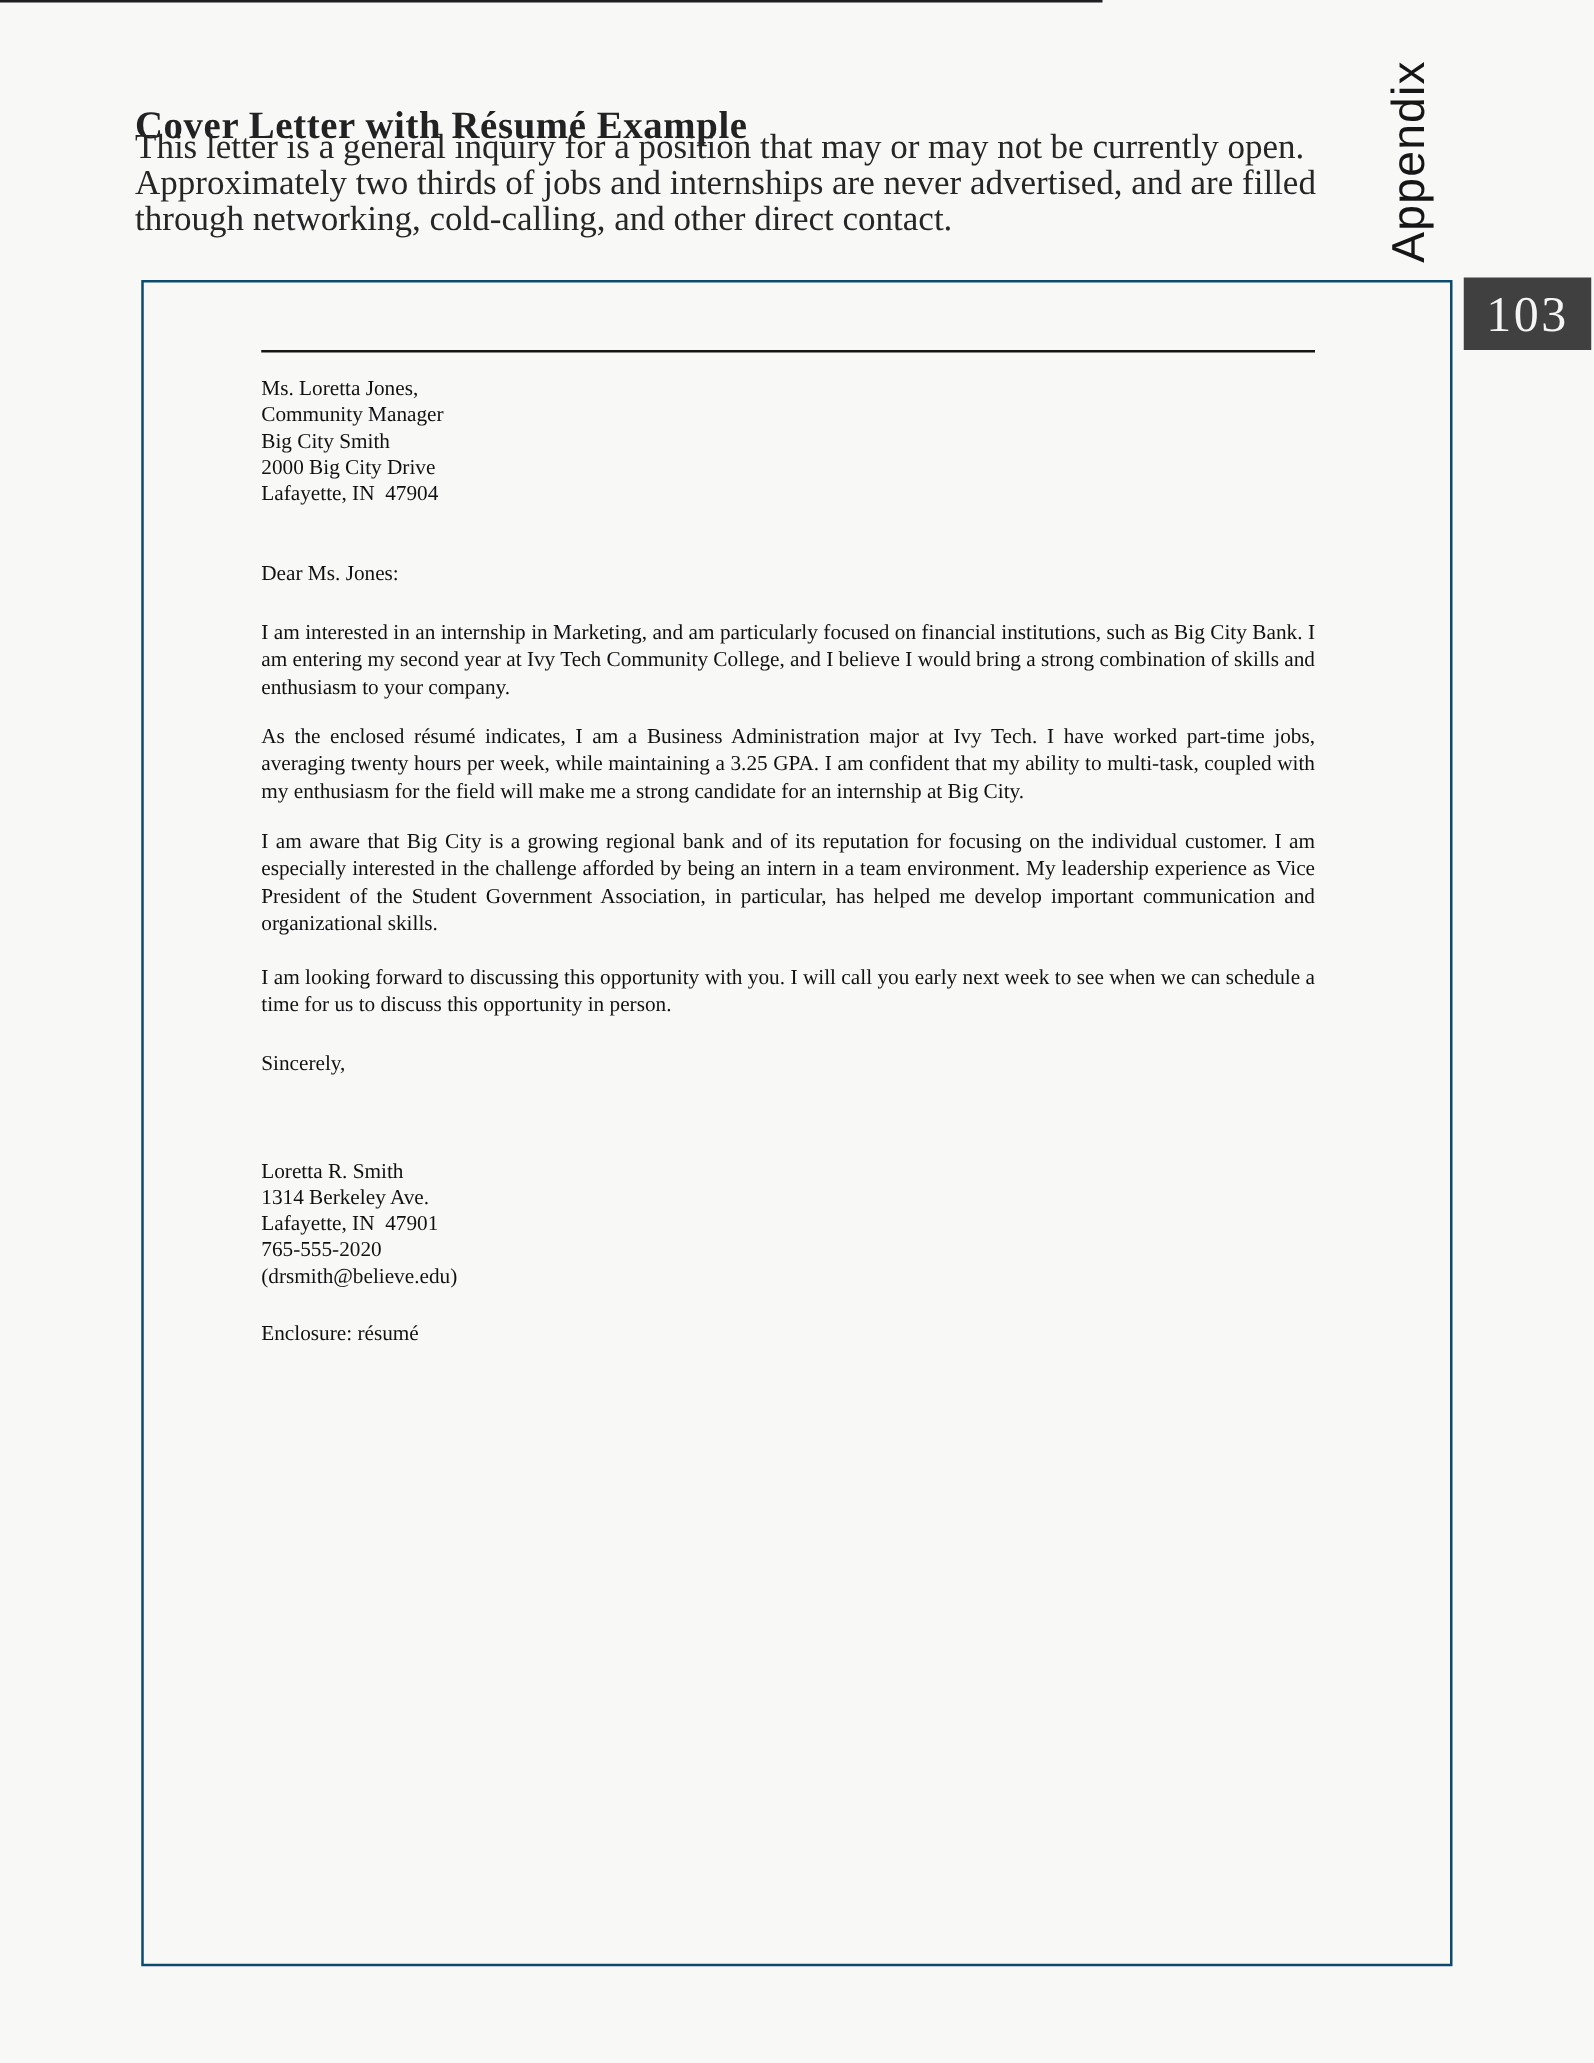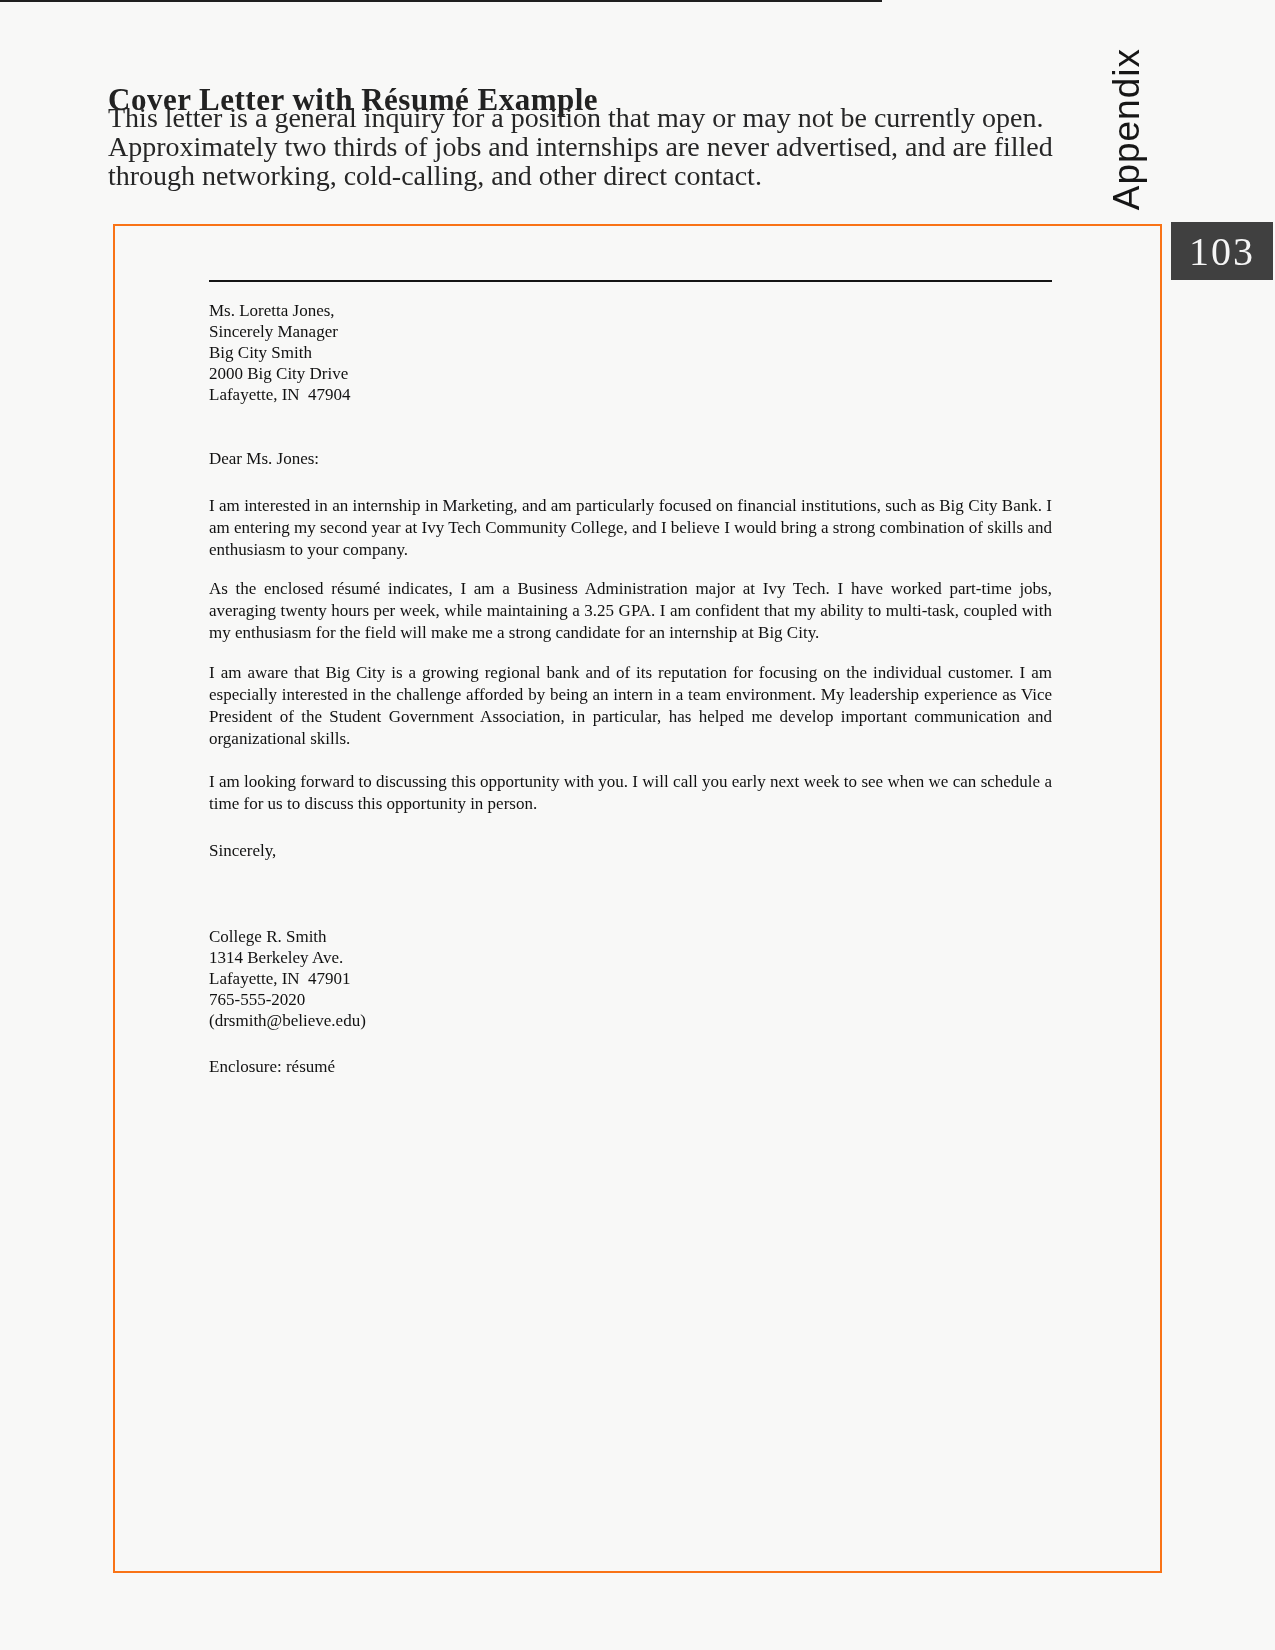--- a/index.html
+++ b/index.html
@@ -54,21 +54,21 @@
     display: flex;
     align-items: center;
     justify-content: center;
     font-size: 40px;
     letter-spacing: 2px;
   }
   .letter-frame {
     position: absolute;
     left: 113px; top: 224px;
     width: 1049px; height: 1349px;
-    border: 2px solid #f97316;
+    border: 2px solid #0c4a6e;
     box-sizing: border-box;
     background: #f8f8f7;
   }
   .letter-inner {
     position: absolute;
     left: 94px; top: 54px;
     width: 843px;
     font-size: 17px;
     line-height: 22px;
     color: #111;
@@ -108,37 +108,37 @@
   <span>103</span>
 </div>
 
 <div class="letter-frame">
   <div class="letter-inner">
 
     <div class="letter-rule"></div>
 
     <div class="address-block">
       <div class="address-line">Ms. Loretta Jones,</div>
-      <div class="address-line">Sincerely Manager</div>
+      <div class="address-line">Community Manager</div>
       <div class="address-line">Big City Smith</div>
       <div class="address-line">2000 Big City Drive</div>
       <div class="address-line">Lafayette, IN  47904</div>
     </div>
 
     <div class="salutation">Dear Ms. Jones:</div>
 
     <p class="letter-para para-1">I am interested in an internship in Marketing, and am particularly focused on financial institutions, such as Big City Bank. I am entering my second year at Ivy Tech Community College, and I believe I would bring a strong combination of skills and enthusiasm to your company.</p>
     <p class="letter-para para-2">As the enclosed résumé indicates, I am a Business Administration major at Ivy Tech. I have worked part-time jobs, averaging twenty hours per week, while maintaining a 3.25 GPA. I am confident that my ability to multi-task, coupled with my enthusiasm for the field will make me a strong candidate for an internship at Big City.</p>
     <p class="letter-para para-3">I am aware that Big City is a growing regional bank and of its reputation for focusing on the individual customer. I am especially interested in the challenge afforded by being an intern in a team environment. My leadership experience as Vice President of the Student Government Association, in particular, has helped me develop important communication and organizational skills.</p>
     <p class="letter-para para-4">I am looking forward to discussing this opportunity with you. I will call you early next week to see when we can schedule a time for us to discuss this opportunity in person.</p>
 
     <div class="closing">Sincerely,</div>
 
     <div class="signature-block">
-      <div class="signature-line">College R. Smith</div>
+      <div class="signature-line">Loretta R. Smith</div>
       <div class="signature-line">1314 Berkeley Ave.</div>
       <div class="signature-line">Lafayette, IN  47901</div>
       <div class="signature-line">765-555-2020</div>
       <div class="signature-line">(drsmith@believe.edu)</div>
     </div>
 
     <div class="enclosure">Enclosure: résumé</div>
 
   </div>
 </div>

